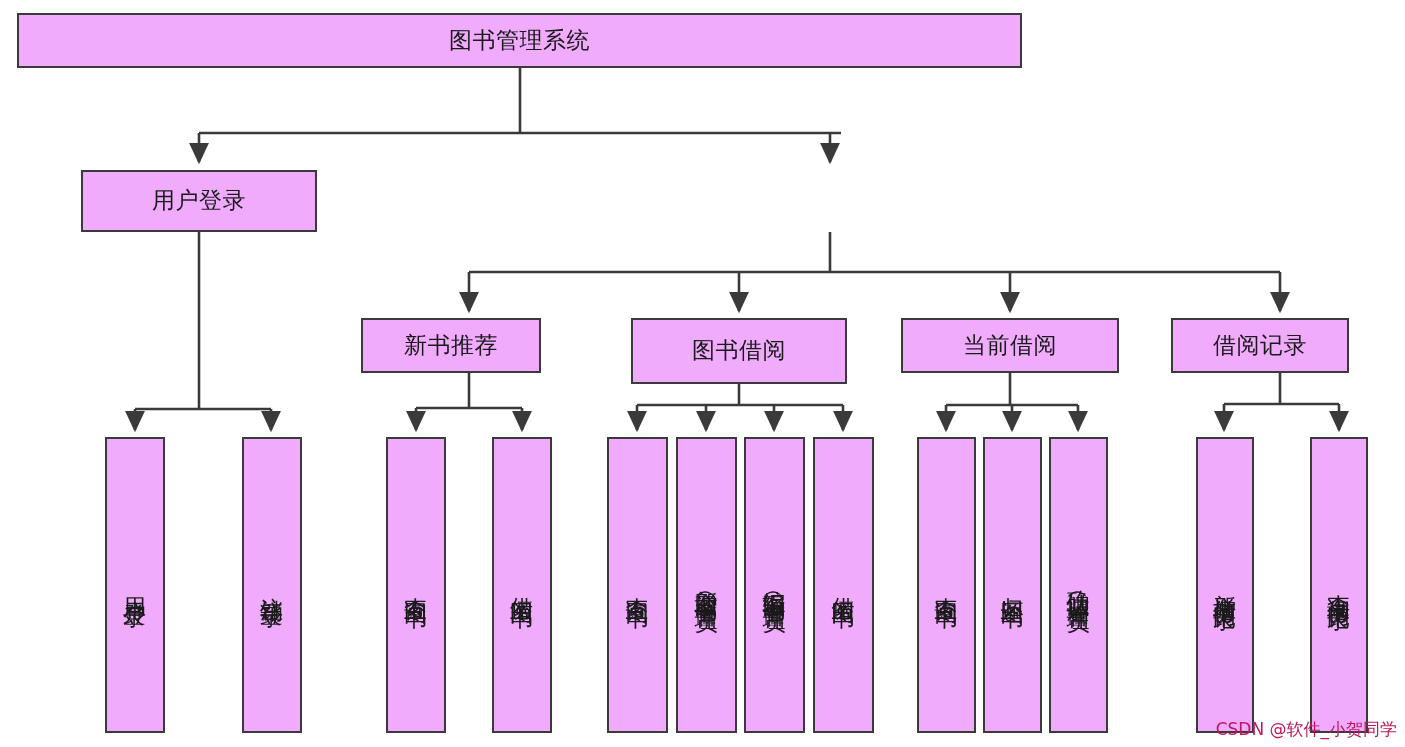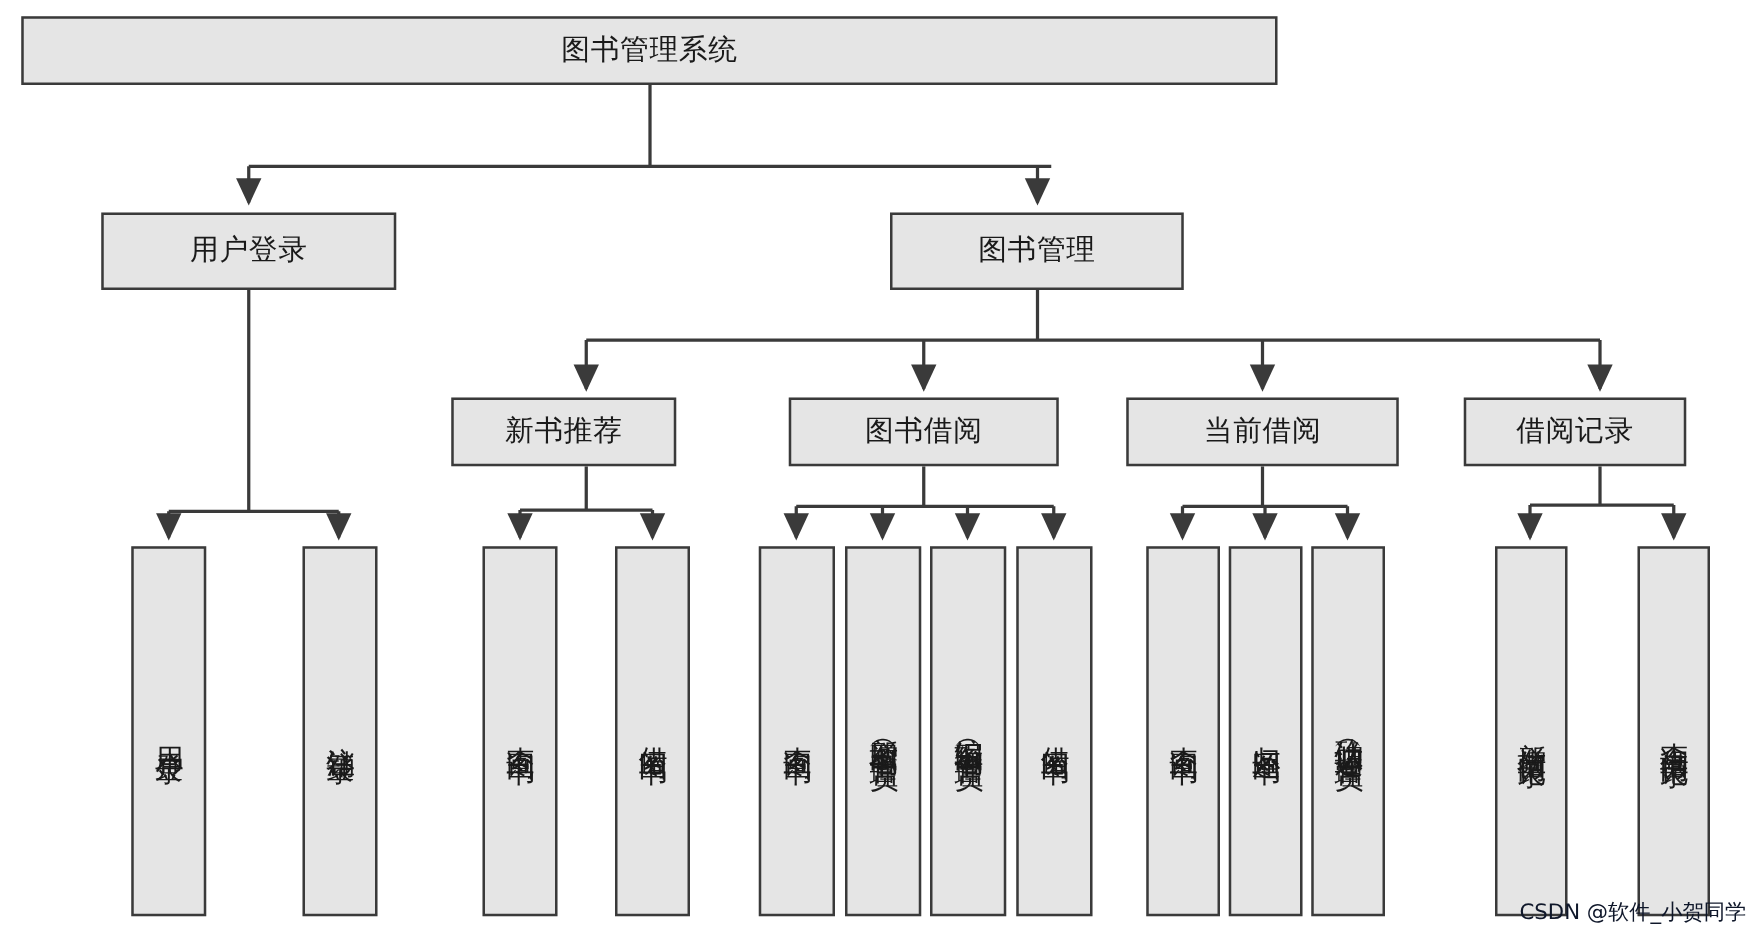--- a/index.html
+++ b/index.html
@@ -22,21 +22,21 @@
     position: absolute;
     left: 0;
     top: 0;
     width: 1405px;
     height: 747px;
   }
   .node {
     position: absolute;
     box-sizing: border-box;
     border: 2px solid #3a3a3a;
-    background: #e5e5e5;
+    background: #f0abfc;
     display: flex;
     align-items: center;
     justify-content: center;
     color: #1a1a1a;
     z-index: 2;
   }
   .node-label {
     display: block;
     text-align: center;
     line-height: 1.18;
@@ -55,21 +55,21 @@
     font-size: 23px;
     letter-spacing: 3px;
     line-height: 1.05;
     white-space: nowrap;
   }
   #watermark {
     position: absolute;
     right: 8px;
     bottom: 6px;
     font-size: 17px;
-    color: #0f172a;
+    color: #be185d;
     white-space: nowrap;
     z-index: 3;
     font-family: "DejaVu Sans", "Liberation Sans", sans-serif;
   }
 </style>
 </head>
 <body>
 
 <div id="diagram-root">
 
@@ -127,33 +127,30 @@
   </svg>
 
   <div class="node horizontal" style="left:17px; top:13px; width:1005px; height:55px;">
     <span class="node-label">图书管理系统</span>
   </div>
 
   <div class="node horizontal" style="left:81px; top:170px; width:236px; height:62px;">
     <span class="node-label">用户登录</span>
   </div>
 
-  <div class="node horizontal" style="left:712px; top:170px; width:235px; height:62px;">
-    <span class="node-label">图书管理</span>
-  </div>
 
   <div class="node horizontal" style="left:361px; top:318px; width:180px; height:55px;">
     <span class="node-label">新书推荐</span>
   </div>
 
-  <div class="node horizontal" style="left:631px; top:318px; width:216px; height:55px;">
+  <div class="node horizontal" style="left:631px; top:318px; width:216px; height:66px;">
     <span class="node-label">图书借阅</span>
   </div>
 
-  <div class="node horizontal" style="left:901px; top:318px; width:218px; height:55px;">
+  <div class="node horizontal" style="left:901px; top:318px; width:218px; height:55px;font-family:Liberation Serif, serif;">
     <span class="node-label">当前借阅</span>
   </div>
 
   <div class="node horizontal" style="left:1171px; top:318px; width:178px; height:55px;">
     <span class="node-label">借阅记录</span>
   </div>
 
   <div class="node vertical" style="left:105px; top:437px; width:60px; height:296px;">
     <span class="node-label">用户登录</span>
   </div>

